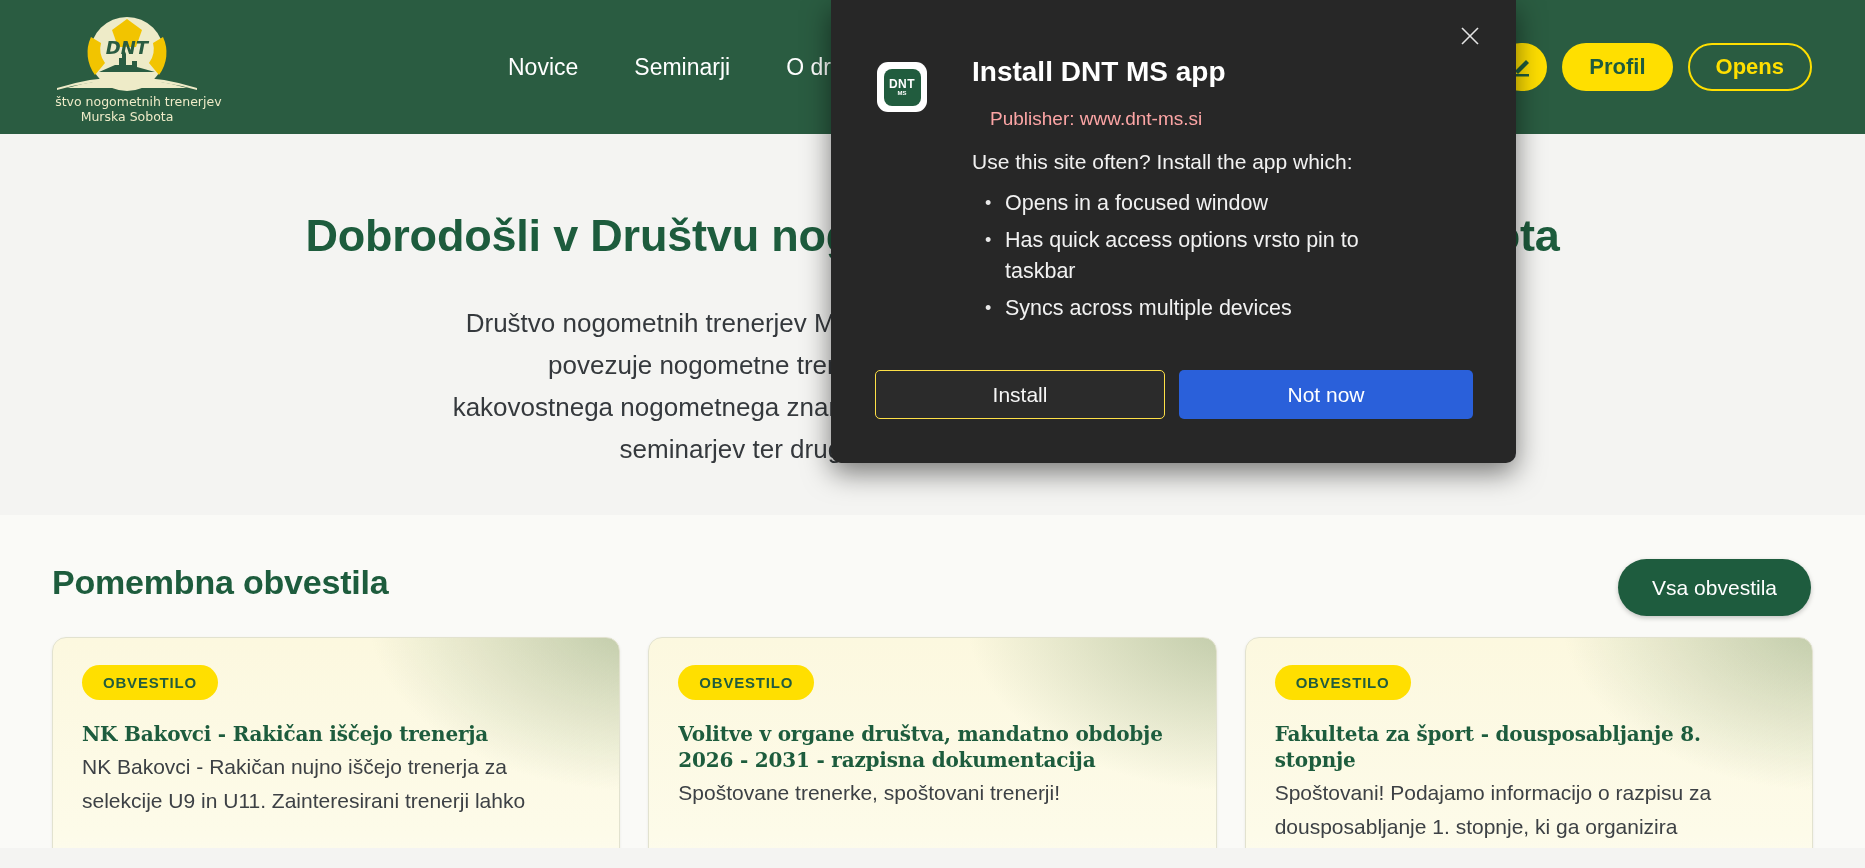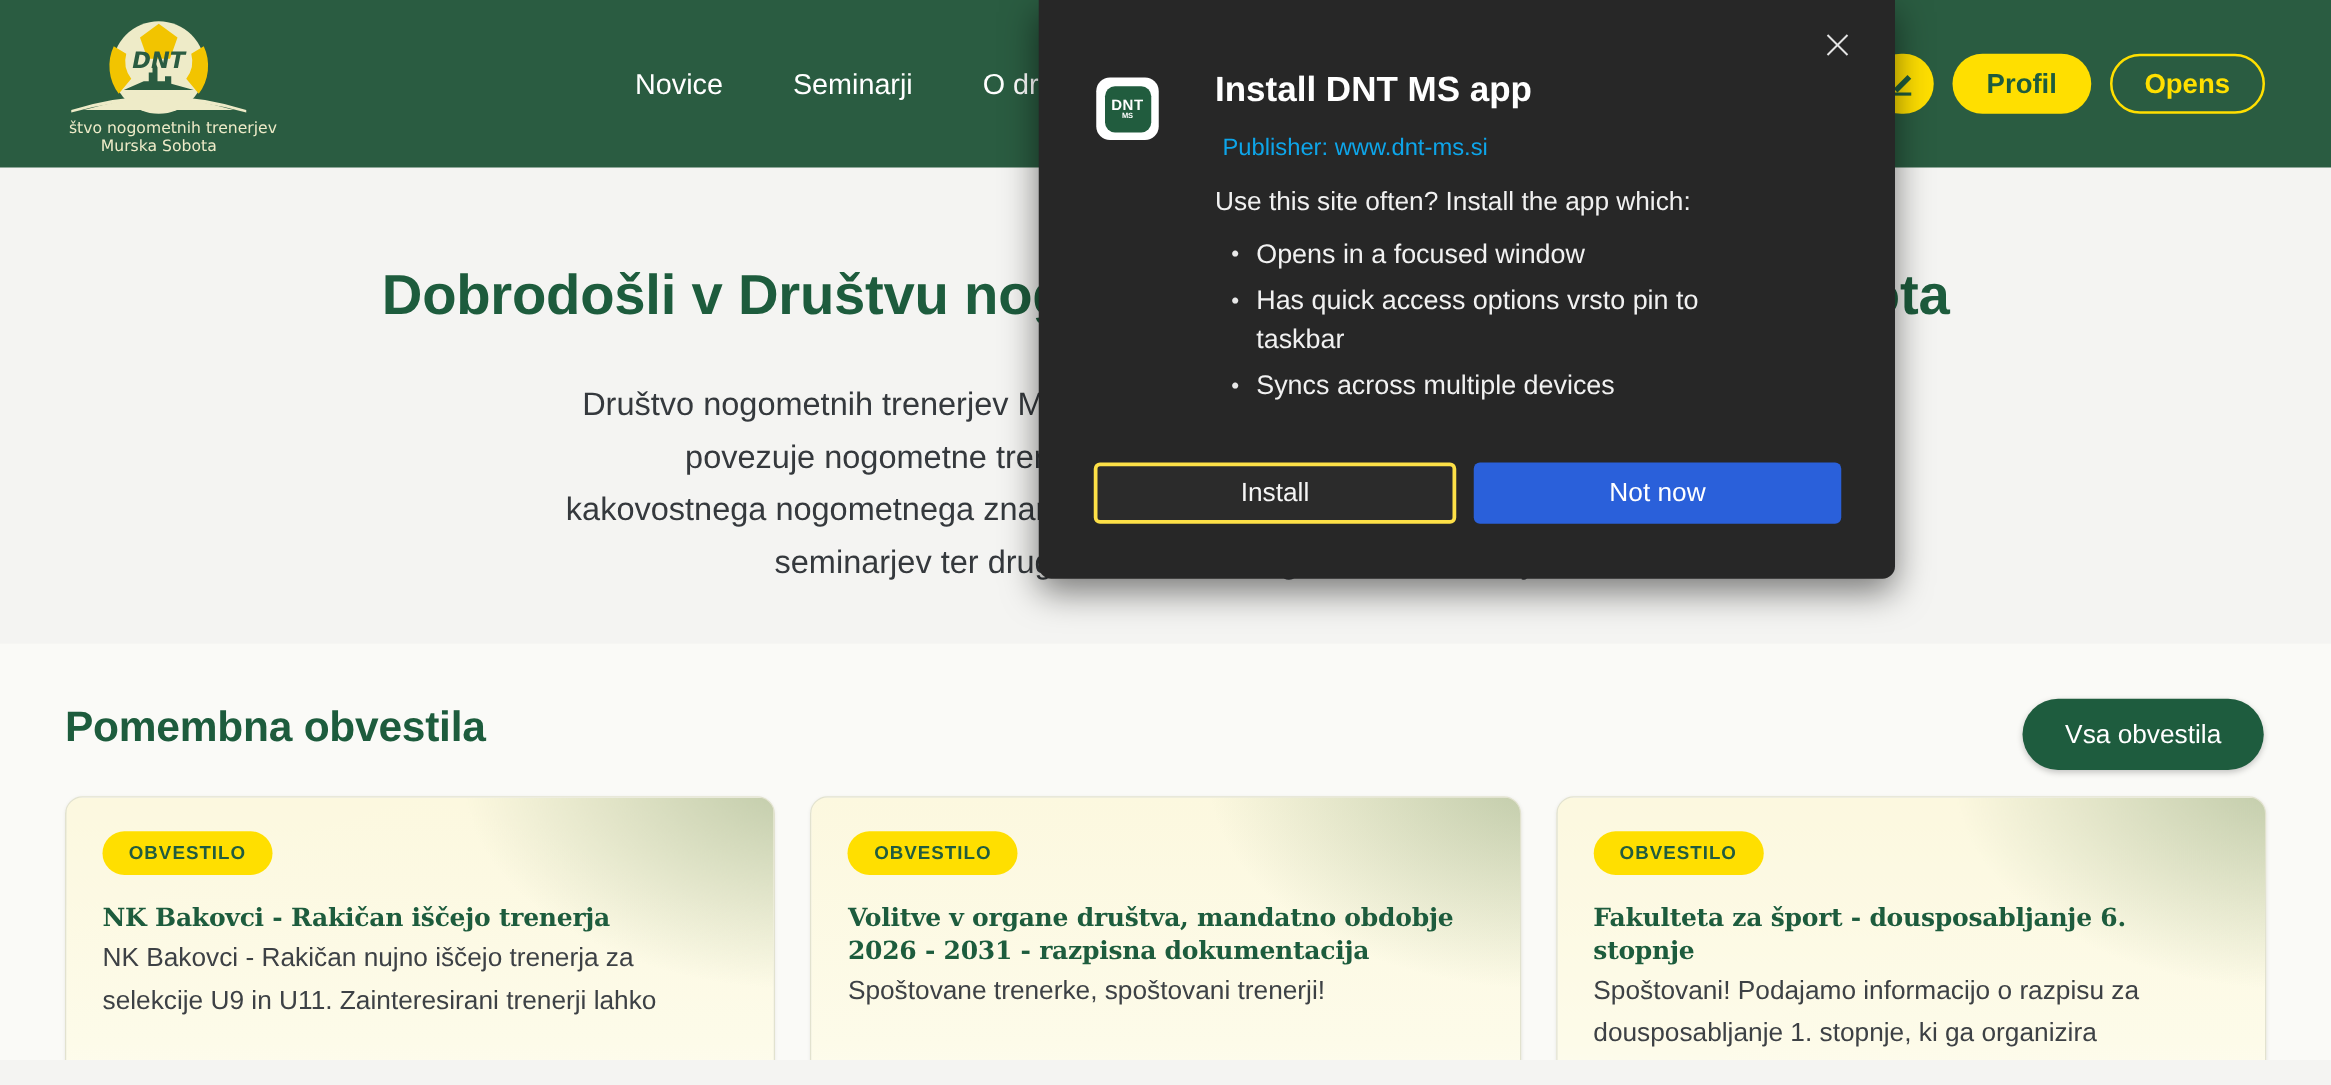--- a/index.html
+++ b/index.html
@@ -39,27 +39,27 @@
 
   
   .modal { position:absolute; left:831px; top:0; width:685px; height:463px; background:#272727; z-index:10;
            border-radius:0 0 10px 10px; box-shadow:0 10px 28px rgba(0,0,0,.5); color:#f1f1f1; }
   .modal-close { position:absolute; right:30px; top:20px; width:32px; height:32px; display:flex; align-items:center; justify-content:center; cursor:pointer; background:none; border:none; }
   .app-icon { position:absolute; left:46px; top:62px; width:50px; height:50px; background:#ffffff; border-radius:11px; display:flex; align-items:center; justify-content:center; }
   .app-icon-inner { width:37px; height:37px; background:#215c3e; border-radius:8px; display:flex; flex-direction:column; align-items:center; justify-content:center; color:#fff; }
   .app-icon-inner .t1 { font-size:12px; font-weight:700; letter-spacing:.5px; line-height:12px; }
   .app-icon-inner .t2 { font-size:6px; font-weight:700; line-height:7px; }
   .modal-title { position:absolute; left:141px; top:56px; font-size:28px; font-weight:600; color:#ffffff; }
-  .modal-pub { position:absolute; left:147px; top:108px; font-size:19px; color:#0ea5e9; }
+  .modal-pub { position:absolute; left:159px; top:108px; font-size:19px; color:#fca5a5; }
   .modal-lead { position:absolute; left:141px; top:150px; font-size:21px; color:#f1f1f1; }
   .modal-list { position:absolute; left:152px; top:188px; width:400px; list-style:none; }
   .modal-list li { position:relative; padding-left:22px; font-size:21.5px; line-height:31px; margin-bottom:6px; color:#f1f1f1; }
   .modal-list li::before { content:"•"; position:absolute; left:2px; top:0; font-size:18px; color:#e8e8e8; }
   .modal-btn { position:absolute; top:370px; height:49px; border-radius:5px; font-size:21px; display:flex; align-items:center; justify-content:center; cursor:pointer; font-family:"Liberation Sans",sans-serif; }
-  .btn-install { left:44px; width:290px; background:#2b2b2b; border:3px solid #fde047; color:#f5f5f5; }
+  .btn-install { left:44px; width:290px; background:#2b2b2b; border:1px solid #fde047; color:#f5f5f5; }
   .btn-notnow { left:348px; width:294px; background:#2a60da; border:none; color:#ffffff; }
 </style>
 </head>
 <body>
 
 <div id="app">
 
   <div class="header">
     <div class="logo">
       <svg viewBox="0 0 190 112" width="190" height="112">
@@ -114,21 +114,21 @@
         <div class="card-title">NK Bakovci - Rakičan iščejo trenerja</div>
         <div class="card-body">NK Bakovci - Rakičan nujno iščejo trenerja za selekcije U9 in U11. Zainteresirani trenerji lahko</div>
       </div>
       <div class="card">
         <span class="badge">OBVESTILO</span>
         <div class="card-title">Volitve v organe društva, mandatno obdobje 2026 - 2031 - razpisna dokumentacija</div>
         <div class="card-body">Spoštovane trenerke, spoštovani trenerji!</div>
       </div>
       <div class="card">
         <span class="badge">OBVESTILO</span>
-        <div class="card-title">Fakulteta za šport - dousposabljanje 6. stopnje</div>
+        <div class="card-title">Fakulteta za šport - dousposabljanje 8. stopnje</div>
         <div class="card-body">Spoštovani! Podajamo informacijo o razpisu za dousposabljanje 1. stopnje, ki ga organizira</div>
       </div>
     </div>
   </div>
 
   <div class="modal">
     <button class="modal-close" aria-label="Close">
       <svg width="26" height="26" viewBox="0 0 26 26">
         <line x1="5" y1="5" x2="21" y2="21" stroke="#e4e4e4" stroke-width="1.6"></line>
         <line x1="21" y1="5" x2="5" y2="21" stroke="#e4e4e4" stroke-width="1.6"></line>

